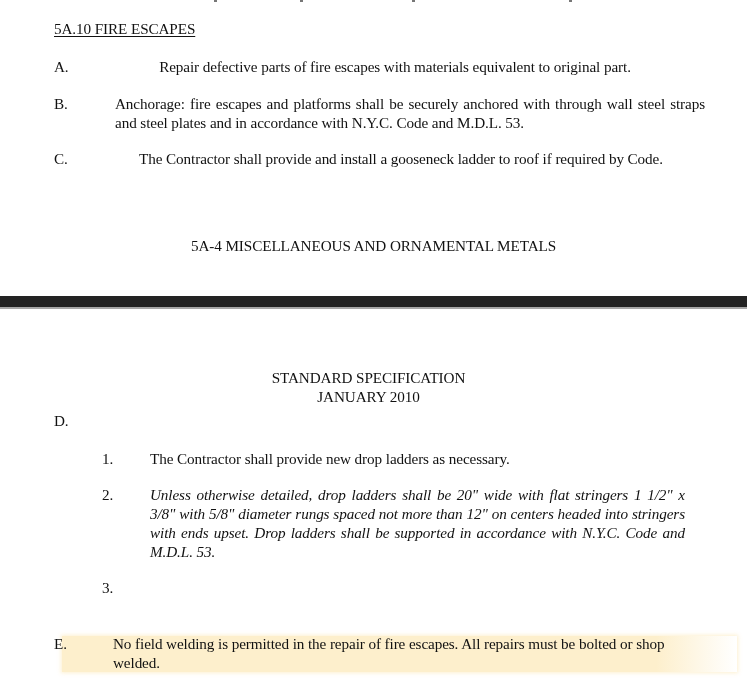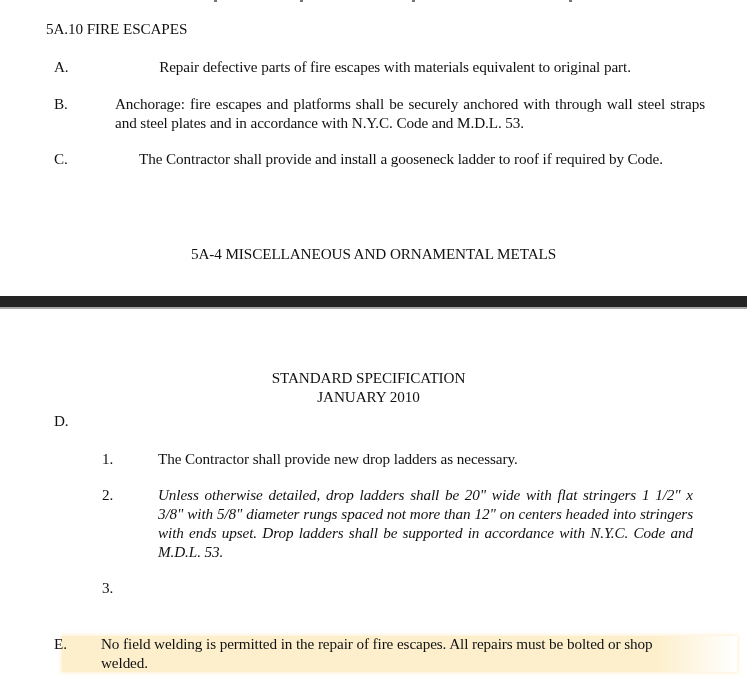--- a/index.html
+++ b/index.html
@@ -14,37 +14,37 @@
     .viewport { position: relative; width: 747px; height: 688px; overflow: hidden; }
 
     .prev-descenders { position: absolute; top: 0; left: 0; width: 747px; height: 4px; }
     .prev-descenders span {
       position: absolute; top: 0; width: 3px; height: 2px; background: #777;
     }
 
     .text { font-size: 15.2px; line-height: 19px; letter-spacing: -0.1px; }
 
     .section-heading {
-      position: absolute; left: 46px; top: 19px;
-      text-underline-offset: 2px;
+      position: absolute; left: 54px; top: 19px;
+      text-decoration: underline; text-underline-offset: 2px;
     }
 
     .item { position: absolute; left: 54px; width: 640px; }
     .item .label { position: absolute; left: 0; top: 0; }
     .item .body { position: absolute; left: 47px; width: 588px; text-align: justify; }
     .item .body.nojust { text-align: center; }
 
     .sub { position: absolute; left: 102px; width: 590px; }
     .sub .label { position: absolute; left: 0; top: 0; }
-    .sub .body { position: absolute; left: 48px; width: 535px; text-align: justify; margin-left: 8px; }
+    .sub .body { position: absolute; left: 48px; width: 535px; text-align: justify; }
     .sub .body.nojust { text-align: left; }
     .sub .body.justify-lines { text-align: justify; text-align-last: left; font-style: italic; }
 
     .footer-title {
-      position: absolute; left: 0; width: 747px; top: 244px;
+      position: absolute; left: 0; width: 747px; top: 236px;
       text-align: center;
     }
 
     .page-break {
       position: absolute; left: 0; top: 296px; width: 747px; height: 13px;
       background: #232323;
       border-bottom: 2px solid #a8a8a8;
     }
 
     .header-block {
@@ -110,16 +110,16 @@
     <span class="body justify-lines">Unless otherwise detailed, drop ladders shall be 20" wide with flat stringers 1 1/2" x 3/8" with 5/8" diameter rungs spaced not more than 12" on centers headed into stringers with ends upset. Drop ladders shall be supported in accordance with N.Y.C. Code and M.D.L. 53.</span>
   </div>
 
   <div class="text sub" style="top:578px; height:40px;">
     <span class="label">3.</span>
   </div>
 
   <div class="highlight"></div>
   <div class="text item" style="top:634px; height:40px;">
     <span class="label">E.</span>
-    <span class="body" style="width:590px; text-align:left;">No field welding is permitted in the repair of fire escapes.  All repairs must be bolted or shop welded.</span>
+    <span class="body" style="width:590px; text-align:left;margin-left:12px;">No field welding is permitted in the repair of fire escapes.  All repairs must be bolted or shop welded.</span>
   </div>
 
 </div>
 
 </body></html>

